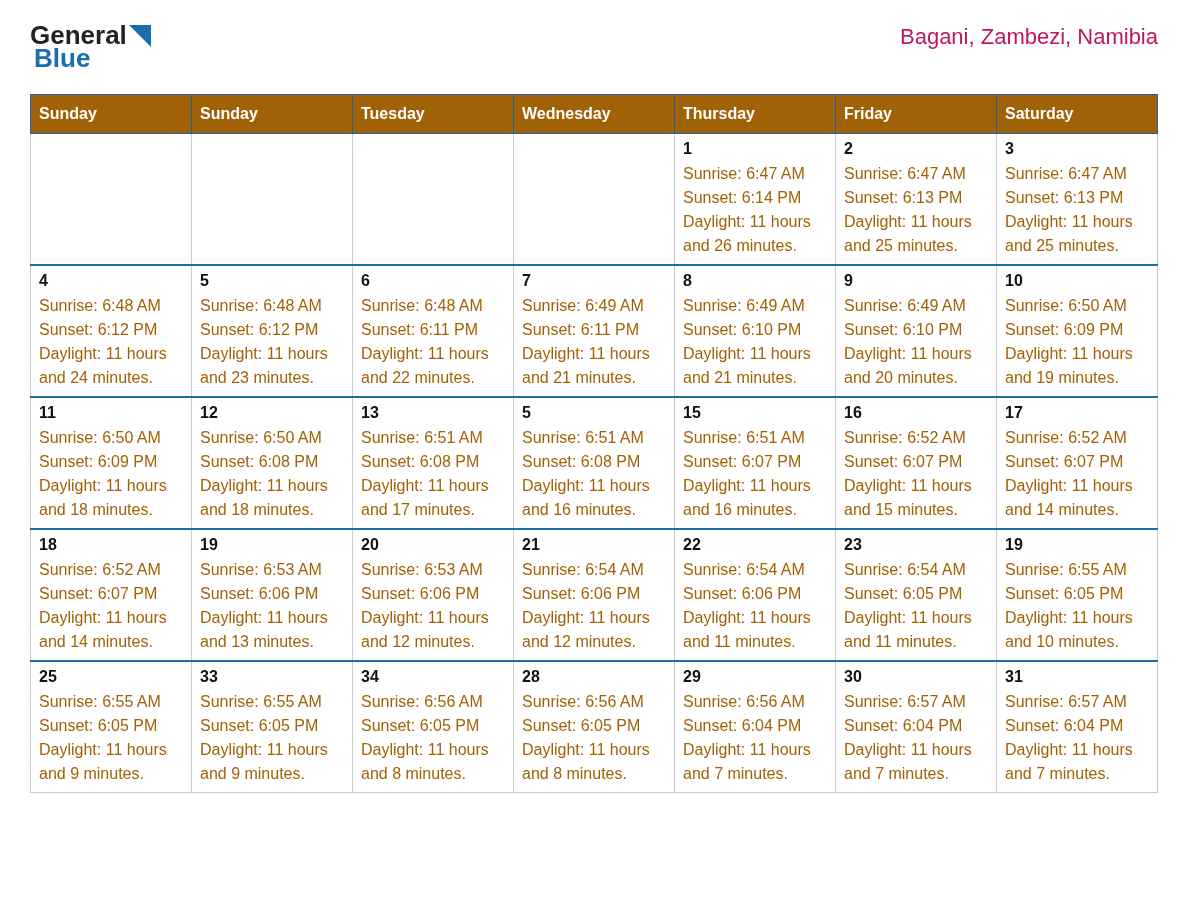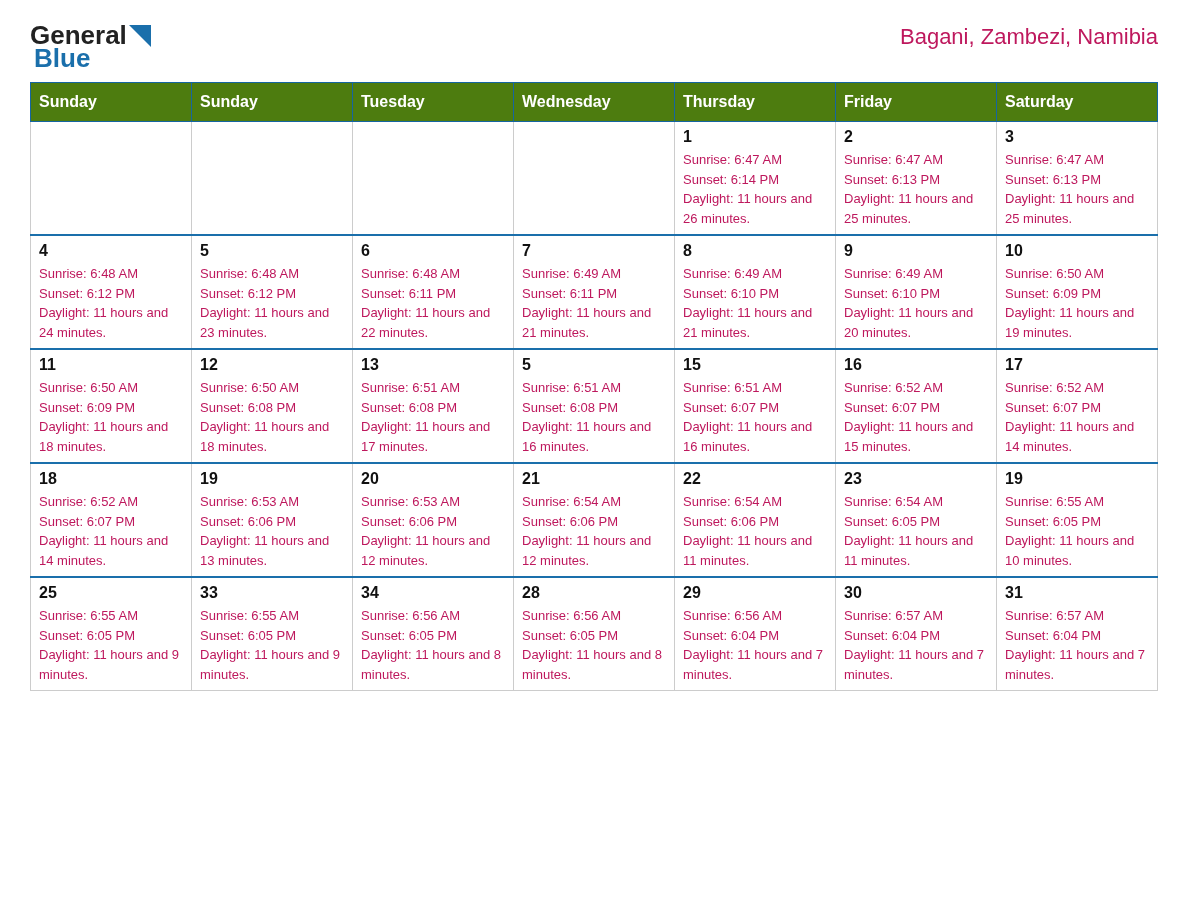--- a/index.html
+++ b/index.html
@@ -7,21 +7,21 @@
       font-family: Arial, sans-serif;
       background: #fff;
       width: 1188px;
       min-height: 918px;
       padding: 20px 30px;
     }
     .header {
       display: flex;
       justify-content: space-between;
       align-items: flex-start;
-      margin-bottom: 8px;
+      margin-bottom: 20px;
     }
     .logo {
       display: flex;
       align-items: center;
       gap: 4px;
     }
     .logo-text-general {
       font-size: 26px;
       font-weight: bold;
       color: #222;
@@ -44,21 +44,21 @@
       font-size: 22px;
       color: #be185d;
       margin-top: 4px;
     }
     .calendar {
       width: 100%;
       border-collapse: collapse;
       border: 1px solid #ccc;
     }
     .calendar th {
-      background-color: #4d7c0f;
+      background-color: #a16207;
       color: #fff;
       font-size: 16px;
       font-weight: bold;
       padding: 10px 8px;
       text-align: left;
       border: 1px solid #1565a0;
     }
     .calendar td {
       border: 1px solid #ccc;
       vertical-align: top;
@@ -67,22 +67,22 @@
       min-height: 100px;
     }
     .day-num {
       font-size: 16px;
       font-weight: bold;
       color: #111;
       display: block;
       margin-bottom: 4px;
     }
     .day-info {
-      font-size: 13px;
-      color: #be185d;
+      font-size: 16px;
+      color: #a16207;
       line-height: 1.5;
     }
     .empty-cell {
       background: #fff;
     }
     .row-separator td {
       border-top: 2px solid #1a6fab;
     }
   </style>
 </head>

